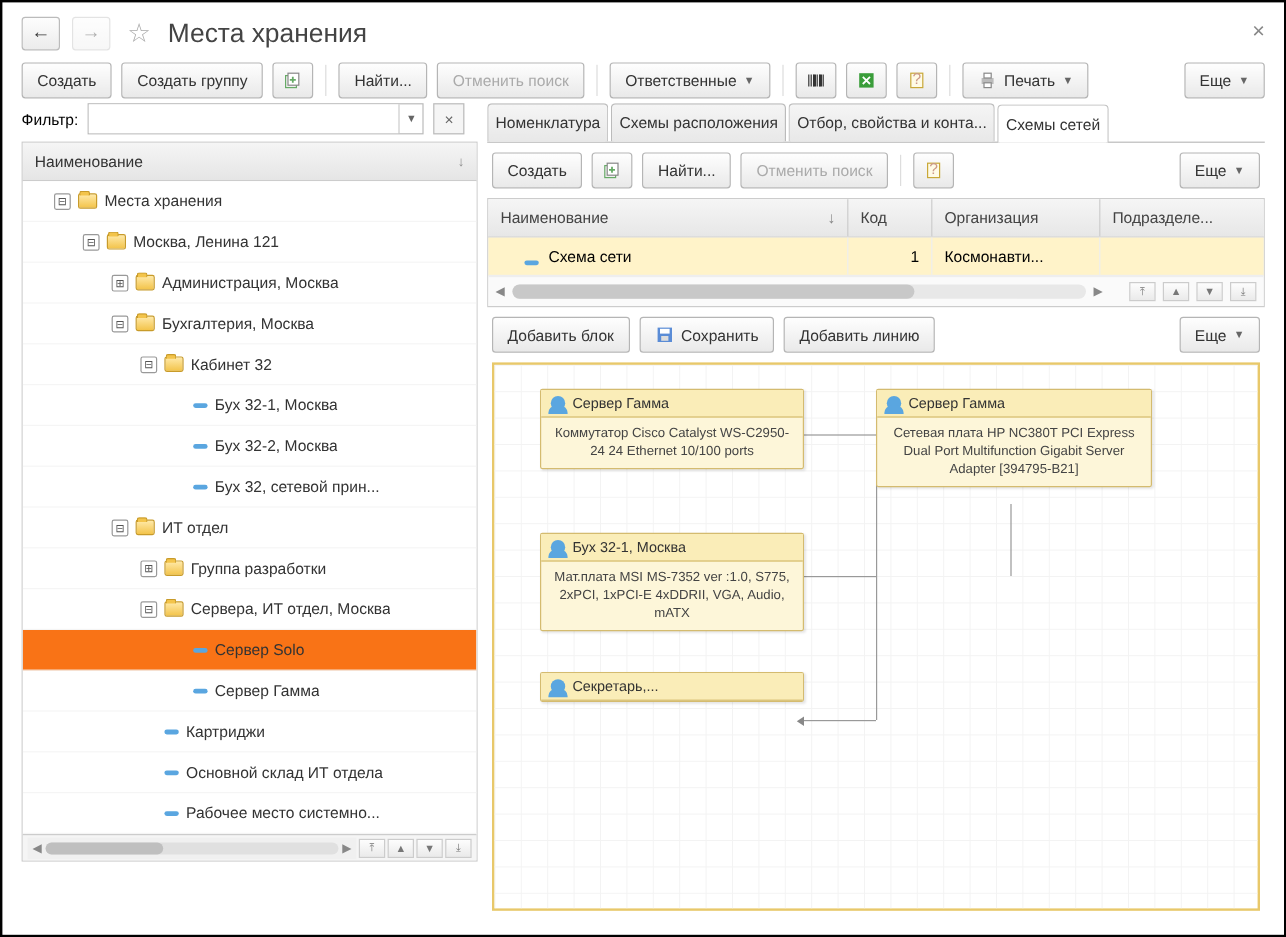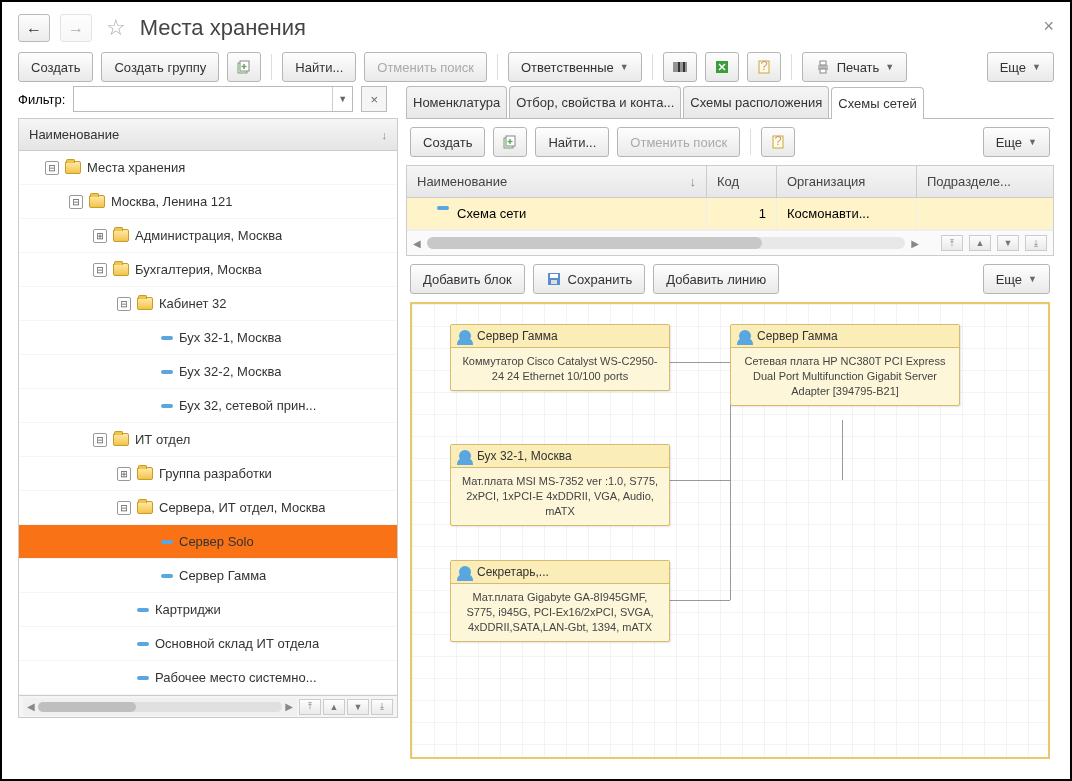--- a/index.html
+++ b/index.html
@@ -42,21 +42,21 @@
 .right-panel{flex:1;display:flex;flex-direction:column;min-width:0}
 .tabs{display:flex;border-bottom:1px solid #bbb;gap:2px}
 .tab{padding:8px 6px;border:1px solid #bbb;border-bottom:none;background:linear-gradient(#f5f5f5,#e8e8e8);border-radius:4px 4px 0 0;cursor:pointer;color:#333;white-space:nowrap}
 .tab.active{background:#fff;position:relative;top:1px}
 .sub-toolbar{display:flex;align-items:center;padding:8px 4px;gap:8px}
 .table-wrap{border:1px solid #ccc}
 .table-head{display:flex;background:linear-gradient(#f5f5f5,#e7e7e7);border-bottom:1px solid #ccc}
 .th{padding:8px 10px;border-right:1px solid #ccc;color:#444;display:flex;align-items:center;justify-content:space-between}
 .th:last-child{border-right:none}
 .table-row{display:flex;background:#fff3c9;border-bottom:1px solid #eee}
-.td{padding:8px 10px;border-right:1px solid #eee;display:flex;align-items:flex-start;gap:8px;overflow:hidden;white-space:nowrap;text-overflow:ellipsis}
+.td{padding:8px 10px;border-right:1px solid #eee;display:flex;align-items:flex-end;gap:8px;overflow:hidden;white-space:nowrap;text-overflow:ellipsis}
 .td:last-child{border-right:none}
 .hscroll{display:flex;align-items:center;padding:4px 6px;gap:6px;background:#fafafa;border-top:1px solid #eee}
 .scroll-track{flex:1;height:12px;background:#e8e8e8;border-radius:6px;position:relative}
 .scroll-thumb{position:absolute;left:0;top:0;width:70%;height:100%;background:#c8c8c8;border-radius:6px}
 .arrow-sm{font-size:10px;color:#888;cursor:pointer}
 .diagram-toolbar{display:flex;align-items:flex-end;padding:8px 4px;gap:8px}
 .diagram-canvas{flex:1;border:2px solid #e8c86a;background:#fff;position:relative;overflow:hidden;margin:0 4px 4px}
 .grid-bg{position:absolute;inset:0;background-image:linear-gradient(#f3f3f3 1px,transparent 1px),linear-gradient(90deg,#f3f3f3 1px,transparent 1px);background-size:22px 22px}
 .node{position:absolute;background:#fdf6d9;border:1px solid #d4bb6f;border-radius:2px;box-shadow:1px 1px 2px rgba(0,0,0,.1)}
 .node-head{padding:4px 8px;border-bottom:1px solid #d4bb6f;display:flex;align-items:center;gap:6px;background:#faedb8}
@@ -268,22 +268,22 @@
           <div class="mini-btn">▲</div>
           <div class="mini-btn">▼</div>
           <div class="mini-btn">⤓</div>
         </div>
       </div>
     </div>
 
     <div class="right-panel">
       <div class="tabs" id="tabs">
           <div class="tab">Номенклатура</div>
+          <div class="tab">Схемы расположения</div>
           <div class="tab">Отбор, свойства и конта...</div>
-          <div class="tab">Схемы расположения</div>
           <div class="tab active">Схемы сетей</div>
         </div>
 
       <div class="sub-toolbar">
         <div class="btn">
             <span>Создать</span>
           </div>
         <div class="btn icon-only">
             <svg class="ic" viewBox="0 0 16 16">
               <rect x="2" y="4" width="9" height="10" fill="none" stroke="#6a6"></rect>
@@ -413,18 +413,17 @@
               <span class="user-ico"></span>
               <span class="node-title">Бух 32-1, Москва</span>
             </div>
             <div class="node-body">Мат.плата MSI MS-7352 ver :1.0, S775, 2xPCI, 1xPCI-E 4xDDRII, VGA, Audio, mATX</div>
           </div>
           <div class="node" style="left: 38px; top: 256px; width: 220px;">
             <div class="node-head">
               <span class="user-ico"></span>
               <span class="node-title">Секретарь,...</span>
             </div>
-            <div class="node-body">Мат.плата Gigabyte GA-8I945GMF, S775, i945G, PCI-Ex16/2xPCI, SVGA, 4xDDRII,SATA,LAN-Gbt, 1394, mATX</div>
           </div>
         </div>
     </div>
   </div>
 </div>
 
 </body></html>

